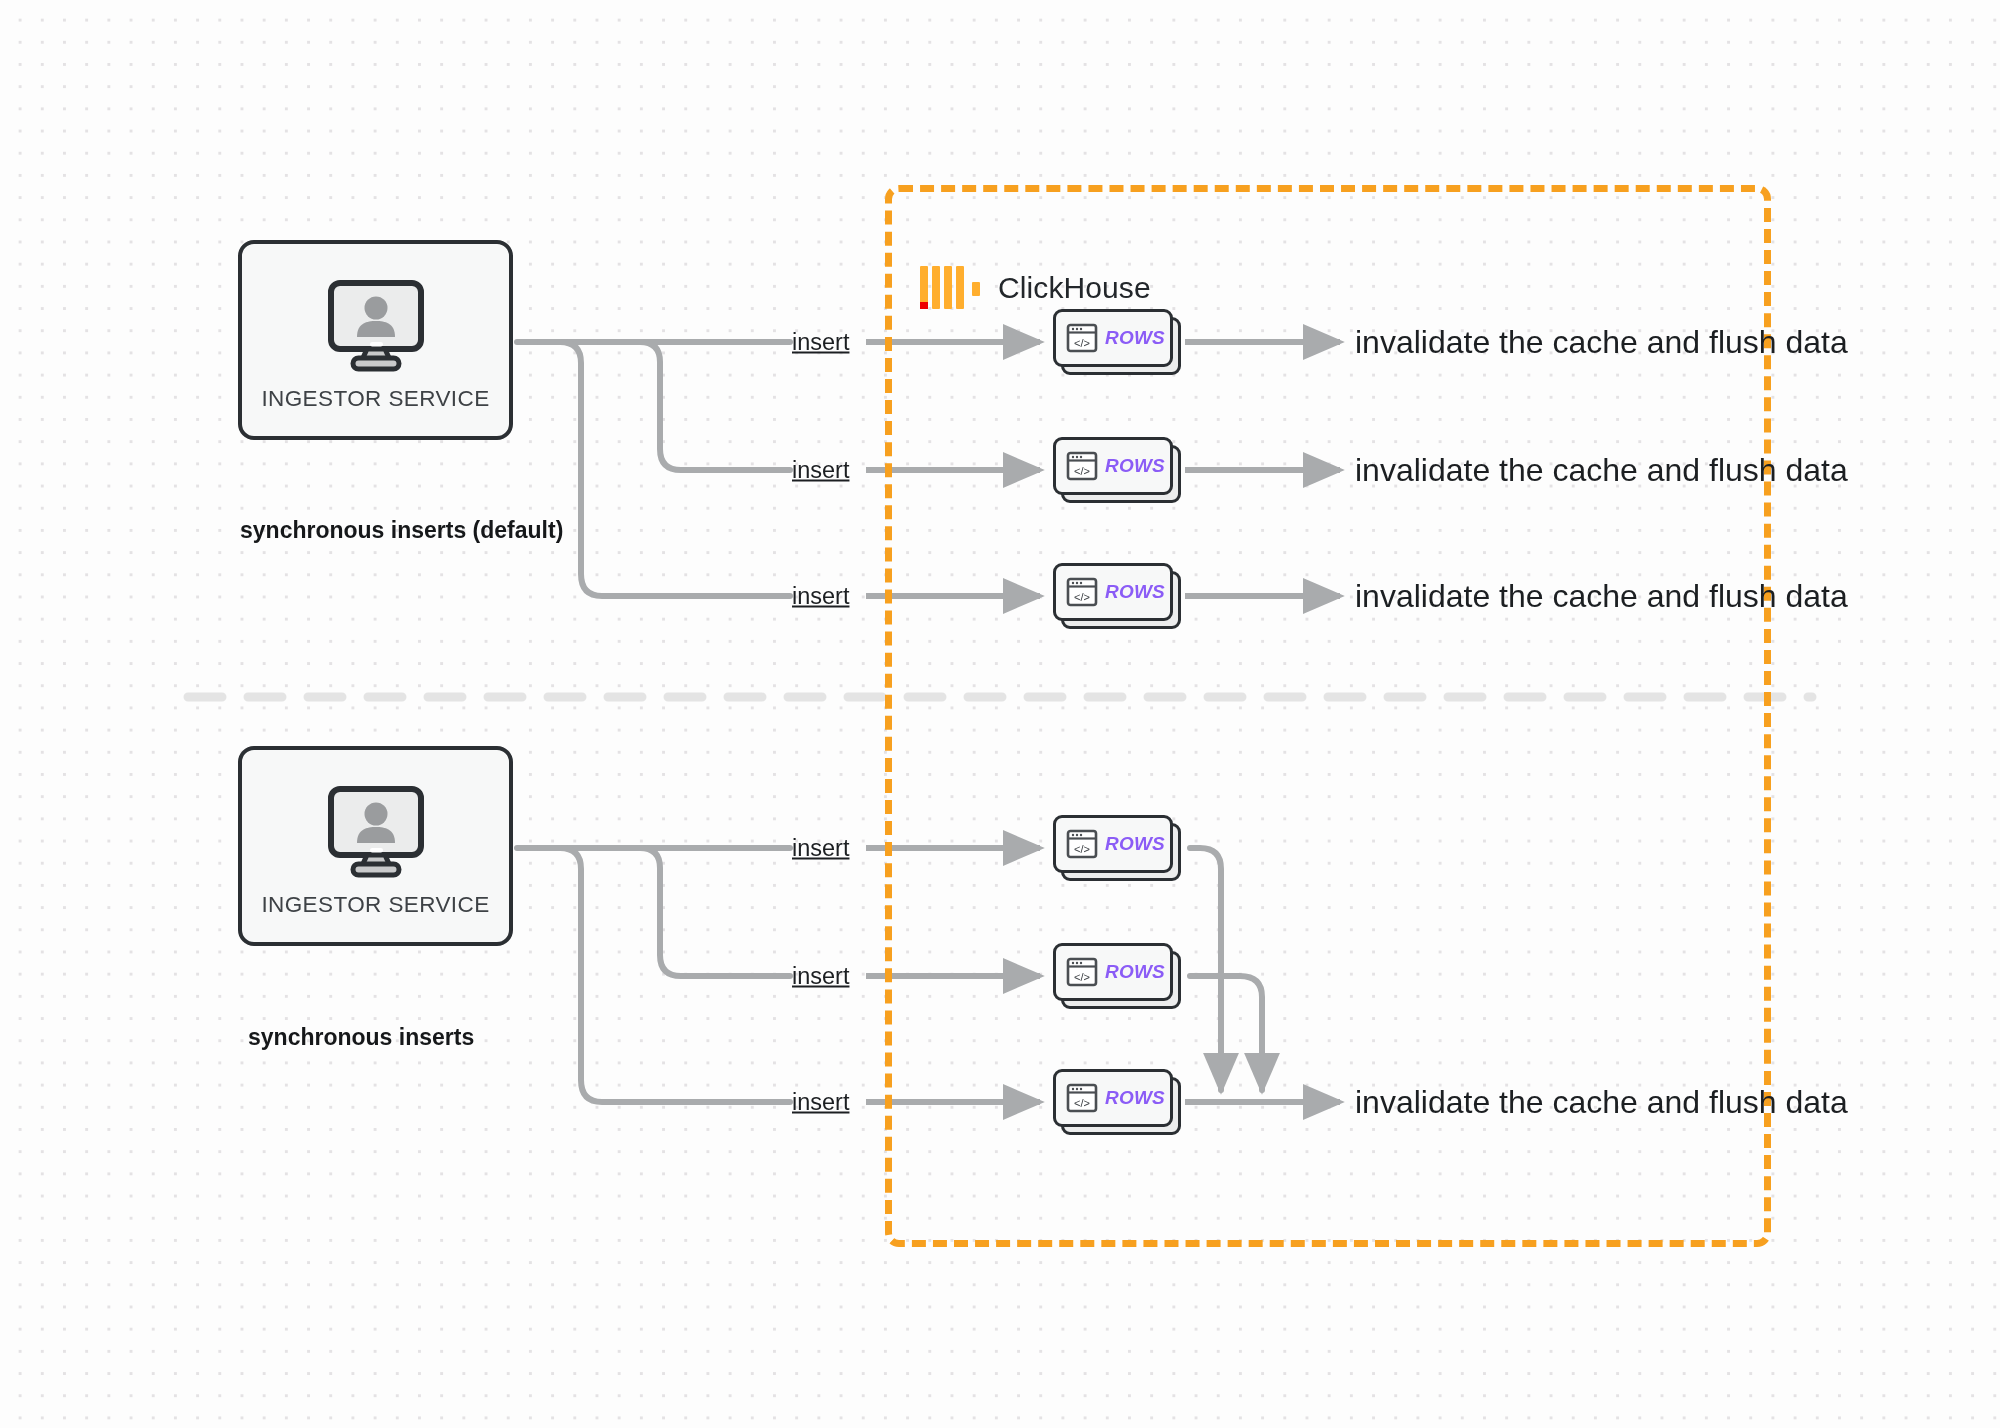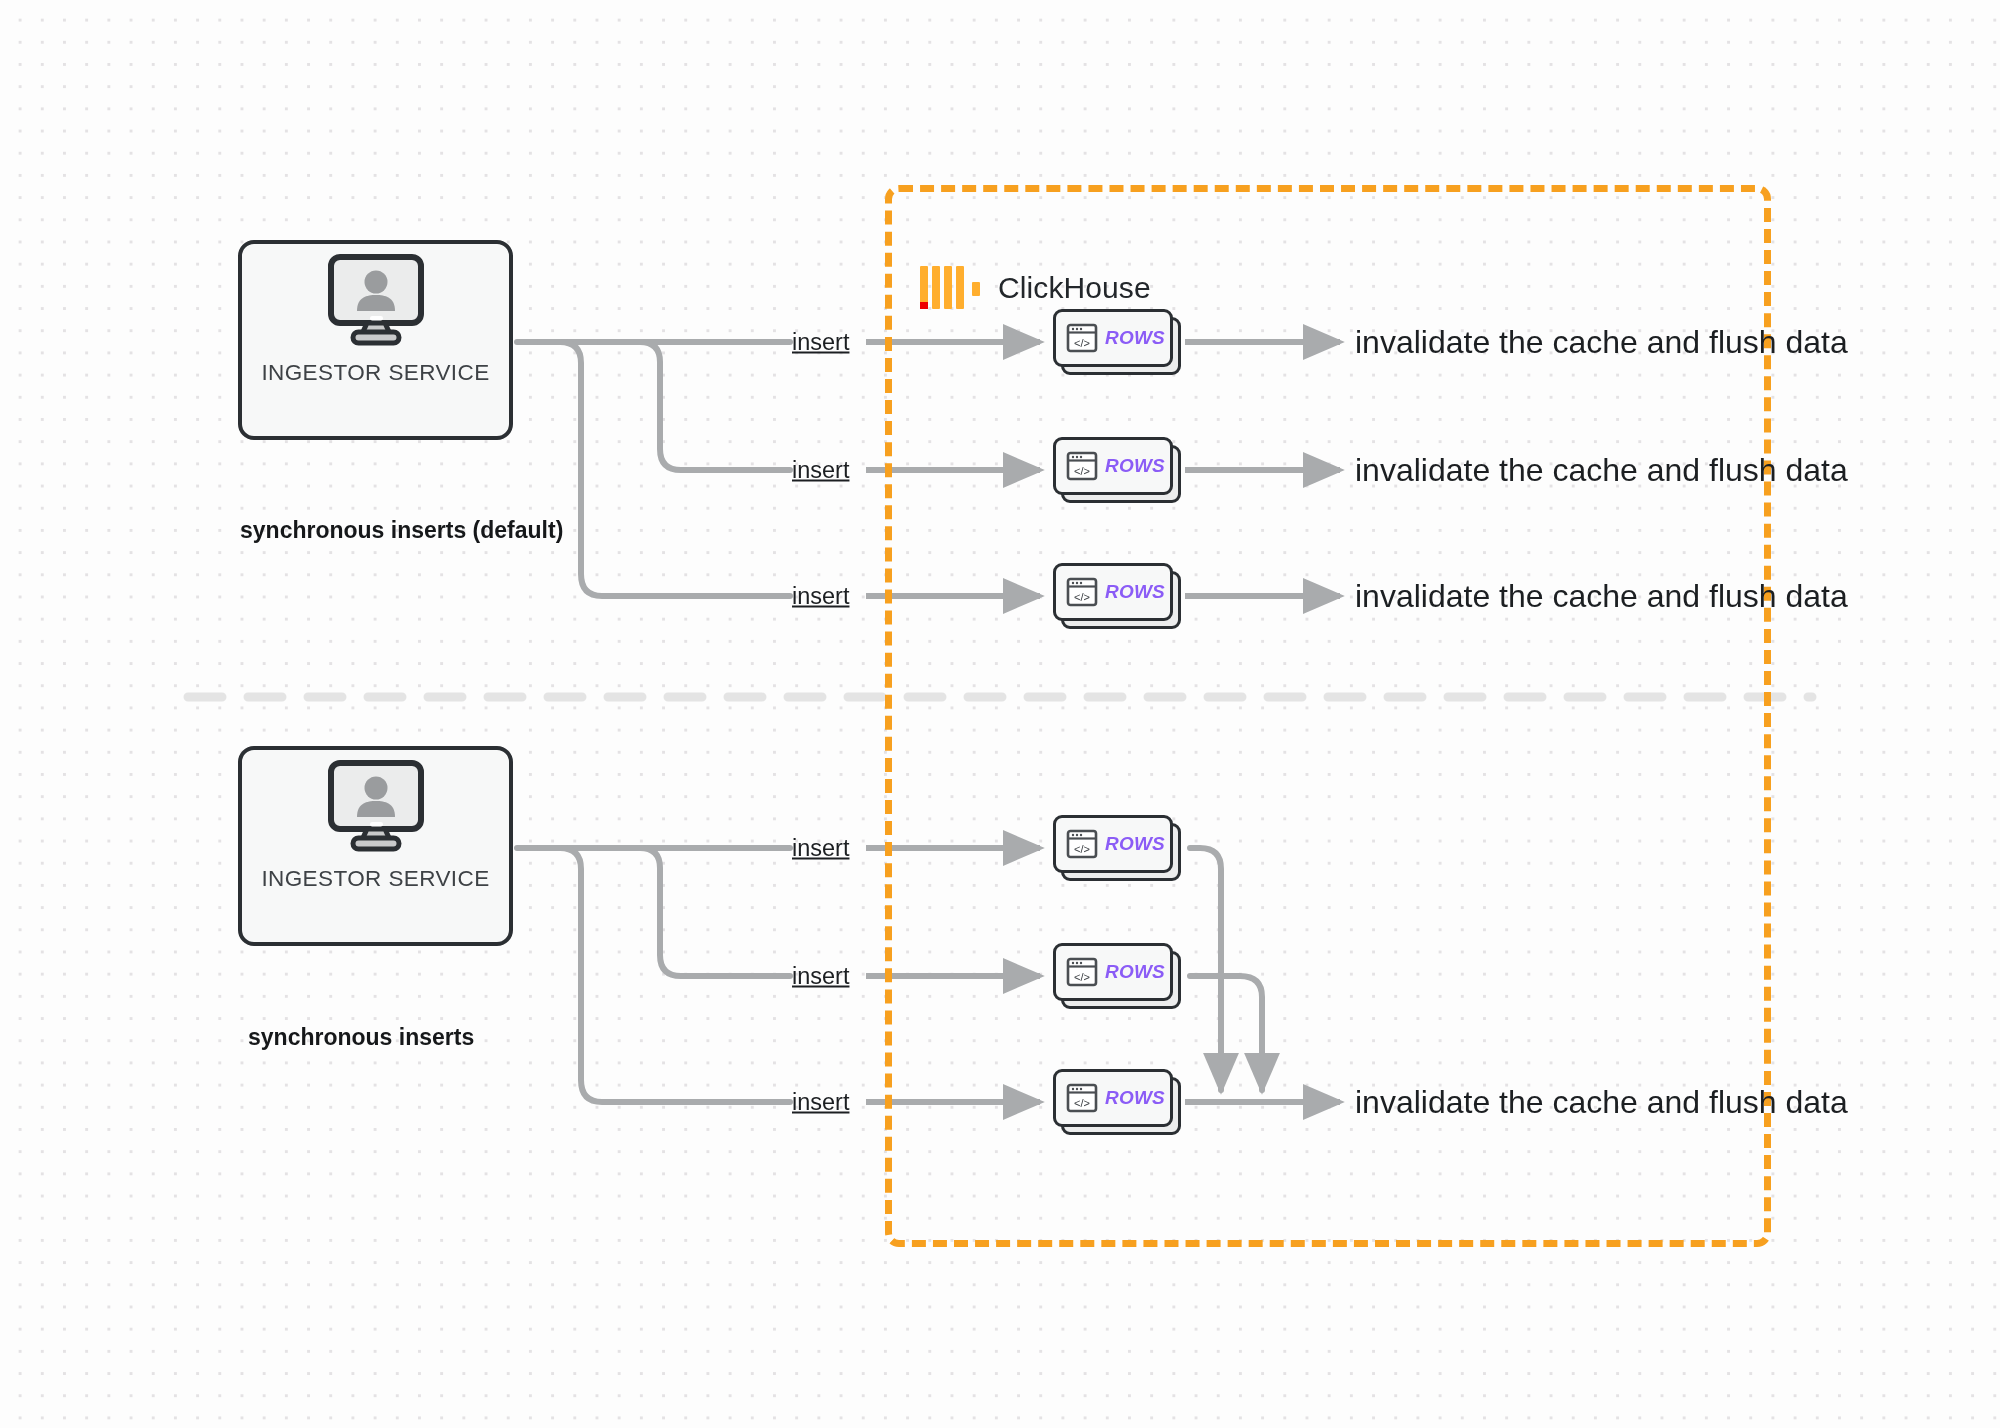--- a/index.html
+++ b/index.html
@@ -94,21 +94,21 @@
     width: 275px;
     height: 200px;
     background: #f7f8f8;
     border: 4px solid #2b2f33;
     border-radius: 16px;
     box-sizing: border-box;
     display: flex;
     flex-direction: column;
     align-items: center;
     justify-content: flex-start;
-    padding-top: 10px;
+    padding-top: 36px;
   }
   .ingestor.sync  { left: 238px; top: 240px; }
   .ingestor.async { left: 238px; top: 746px; }
   .monitor {
     width: 98px;
     height: 92px;
     position: relative;
   }
   .ing-label {
     margin-top: 14px;

